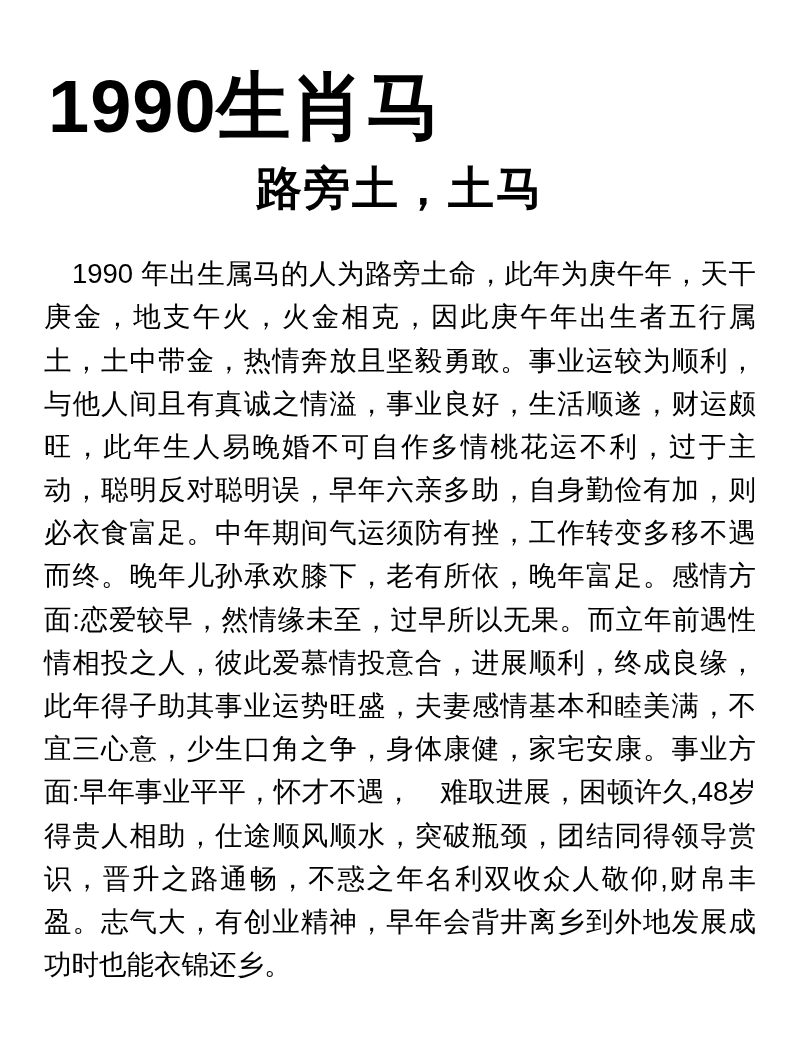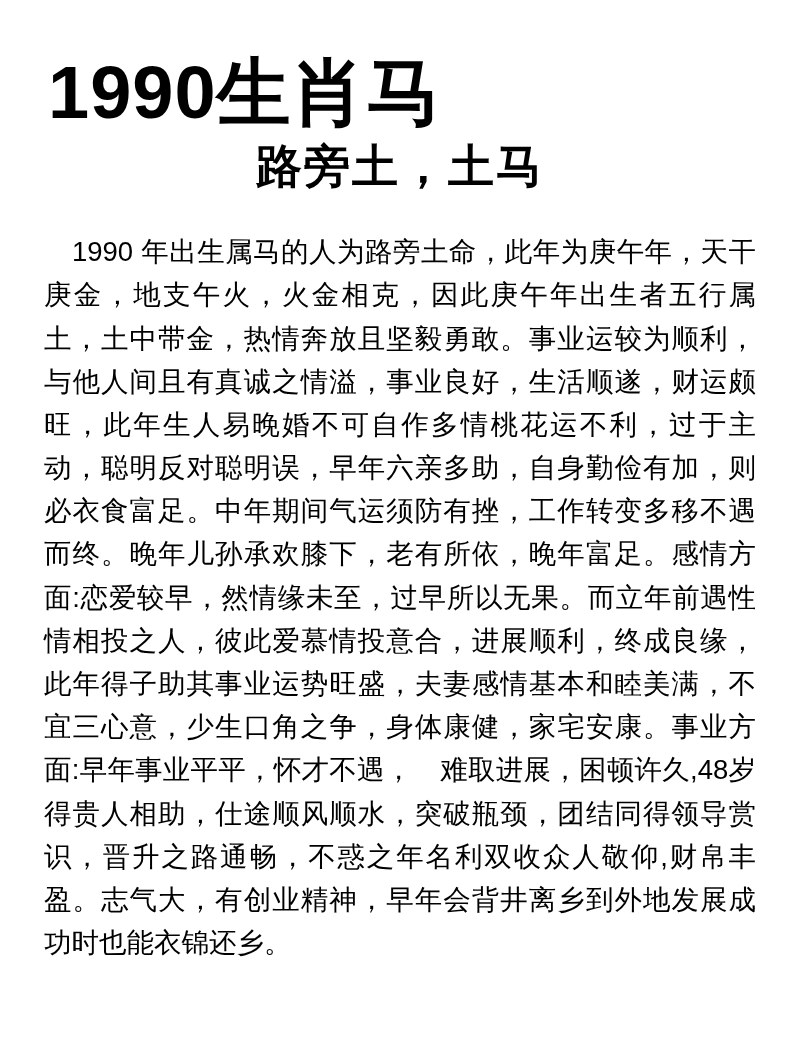--- a/index.html
+++ b/index.html
@@ -11,37 +11,37 @@
     width: 800px;
     height: 1044px;
     font-family: "Liberation Sans", "DejaVu Sans", sans-serif;
     color: #000000;
     overflow: hidden;
   }
   .page {
     width: 800px;
     height: 1044px;
     box-sizing: border-box;
-    padding: 50px 34px 10px 34px;
+    padding: 64px 34px 10px 34px;
     display: flex;
     flex-direction: column;
   }
   .title {
     font-size: 74px;
     font-weight: 800;
     line-height: 1.15;
     letter-spacing: 1px;
     margin: 0 0 4px 14px;
     text-align: left;
   }
   .subtitle {
     font-size: 46px;
     font-weight: 800;
     line-height: 1.2;
-    margin: 0 0 26px 0;
+    margin: 8px 0 26px 0;
     text-align: center;
     letter-spacing: 2px;
   }
   .body-text {
     font-size: 27.5px;
     line-height: 1.57;
     text-align: justify;
     text-justify: inter-ideograph;
     margin: 10px;
     text-indent: 0;

